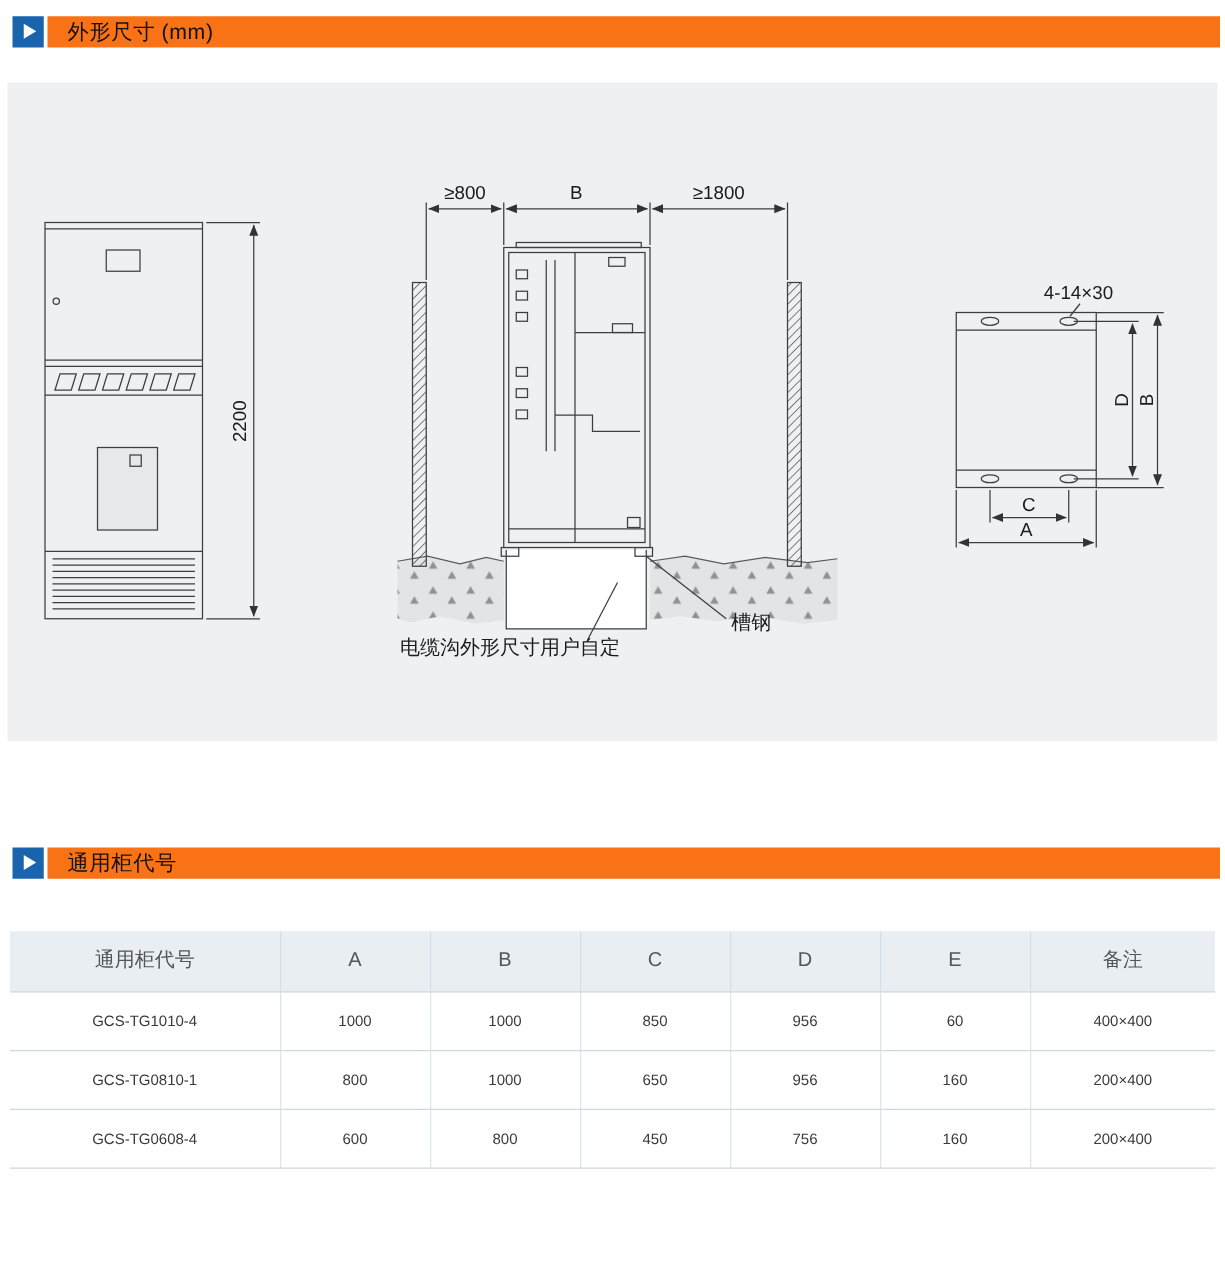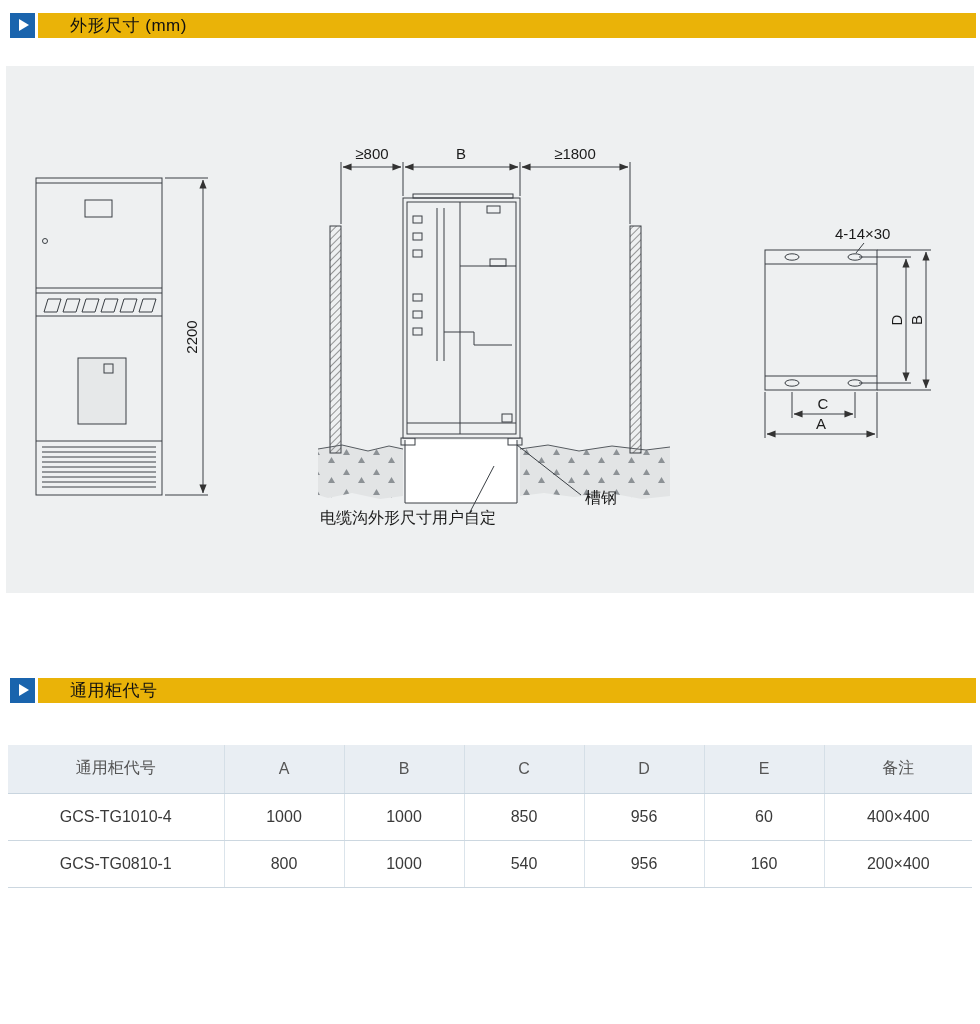--- a/index.html
+++ b/index.html
@@ -5,35 +5,35 @@
   * { margin:0; padding:0; box-sizing:border-box; }
   html,body { width:980px; background:#ffffff; }
   body { height:1024px; font-family:"Liberation Sans","DejaVu Sans",sans-serif; color:#1b1b1b; }
 
   .sec-header { display:flex; align-items:center; margin:12px 4px 0 10px; height:26px; }
   .sec-header.gap { margin-top:84px; }
   .hdr-icon { width:25px; height:25px; background:#1a64ad; flex:0 0 auto;
               display:flex; align-items:center; justify-content:center; }
   .tri { width:0; height:0; border-left:10px solid #ffffff;
          border-top:6px solid transparent; border-bottom:6px solid transparent; margin-left:3px; }
-  .hdr-strip { flex:1; background:#eab308; height:25px; margin-left:3px;
-               display:flex; align-items:center; padding-left:32px;
+  .hdr-strip { flex:1; background:#f97316; height:25px; margin-left:3px;
+               display:flex; align-items:center; padding-left:16px;
                font-size:17px; color:#111111; letter-spacing:0.5px; }
 
   .panel { margin:28px 6px 0; height:527px; background:#eef0f1; position:relative; overflow:hidden; }
   .panel svg { display:block; margin:0 auto; }
 
   svg text { font-family:"Liberation Sans","DejaVu Sans",sans-serif; fill:#1b1b1b; }
   .dim-t { font-size:15px; }
   .cjk-t { font-size:16px; }
 
   .spec-table { width:964px; margin:42px auto 0; border-collapse:collapse; table-layout:fixed; }
   .spec-table th { background:#e9eef3; font-weight:400; color:#555555; height:48px;
                    font-size:16px; border-bottom:1px solid #c9d5df; border-right:1px solid #d5dfe7; }
-  .spec-table td { height:47px; text-align:center; color:#3a3a3a; font-size:16px; background:#ffffff;
+  .spec-table td { height:47px; text-align:center; color:#3a3a3a; font-size:12px; background:#ffffff;
                    border-bottom:1px solid #ccd7e0; border-right:1px solid #dbe4eb; }
   .spec-table th:last-child, .spec-table td:last-child { border-right:none;margin-top:28px; }
 </style>
 </head>
 <body>
 
 <header class="sec-header">
   <span class="hdr-icon">
       <span class="tri"></span>
     </span>
@@ -213,19 +213,28 @@
       <td>1000</td>
       <td>850</td>
       <td>956</td>
       <td>60</td>
       <td>400×400</td>
     </tr>
     <tr>
       <td>GCS-TG0810-1</td>
       <td>800</td>
       <td>1000</td>
-      <td>540</td>
+      <td>650</td>
       <td>956</td>
       <td>160</td>
       <td>200×400</td>
     </tr>
+    <tr>
+      <td>GCS-TG0608-4</td>
+      <td>600</td>
+      <td>800</td>
+      <td>450</td>
+      <td>756</td>
+      <td>160</td>
+      <td>200×400</td>
+    </tr>
   </tbody>
 </table>
 
 </body></html>

